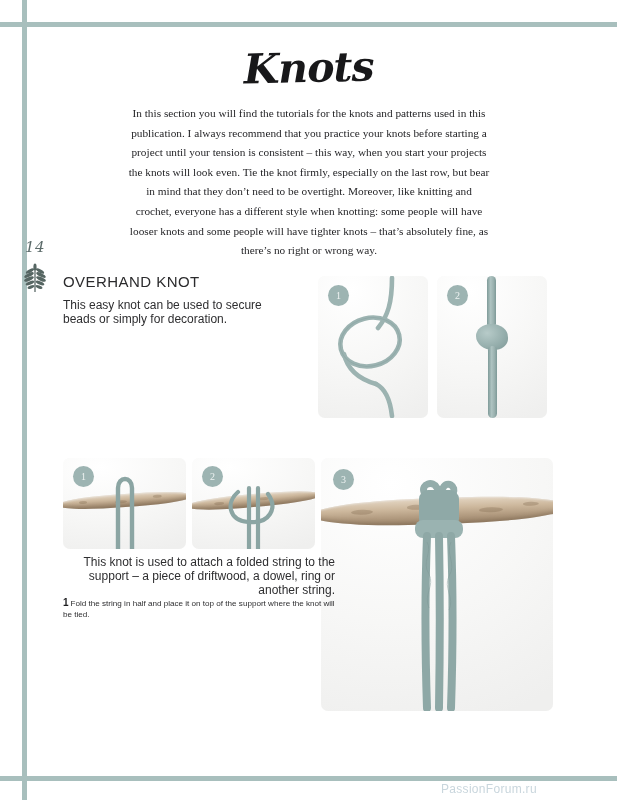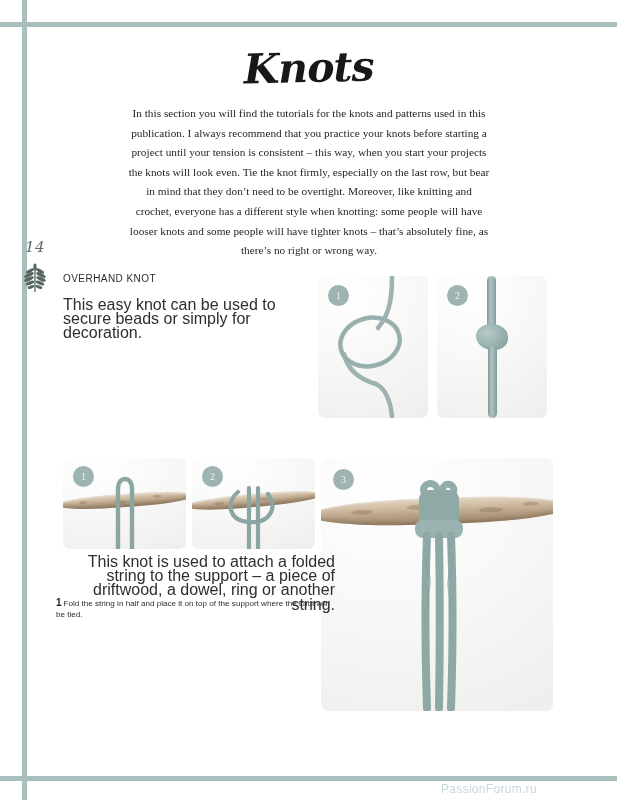--- a/index.html
+++ b/index.html
@@ -40,38 +40,38 @@
     position:absolute;left:128px;top:104px;width:362px;
     font-family:"Liberation Serif", serif;
     font-size:11.3px;line-height:19.6px;
     color:#1f1f22;text-align:center;
   }
 
   
   .sec-head{
     position:absolute;
     font-family:"Liberation Sans", sans-serif;
-    font-weight:400;font-size:10px;
+    font-weight:400;font-size:15px;
     letter-spacing:.45px;color:#2b2b2d;
   }
   #head-overhand{left:63px;top:273px;}
   #head-larks{left:63px;top:428px;}
 
   
   .lede{
     position:absolute;
     font-family:"Liberation Sans", sans-serif;
-    font-size:16px;line-height:14.2px;color:#2e2e30;
+    font-size:12px;line-height:14.2px;color:#2e2e30;
   }
   #lede-overhand{left:63px;top:298px;width:232px;}
   #lede-larks{left:63px;top:555px;width:272px;text-align:right;}
 
   .steps{position:absolute;font-family:"Liberation Sans",sans-serif;}
   #steps-overhand{left:63px;top:334px;width:232px;}
-  #steps-larks{left:56px;top:597px;width:280px;}
+  #steps-larks{left:63px;top:597px;width:280px;}
   .step{
     font-size:8.1px;line-height:11.4px;color:#2e2e30;
     margin-bottom:5px;
   }
   .step .n{
     font-weight:700;font-size:10px;color:#1d1d1f;
     margin-right:2px;
   }
 
   

